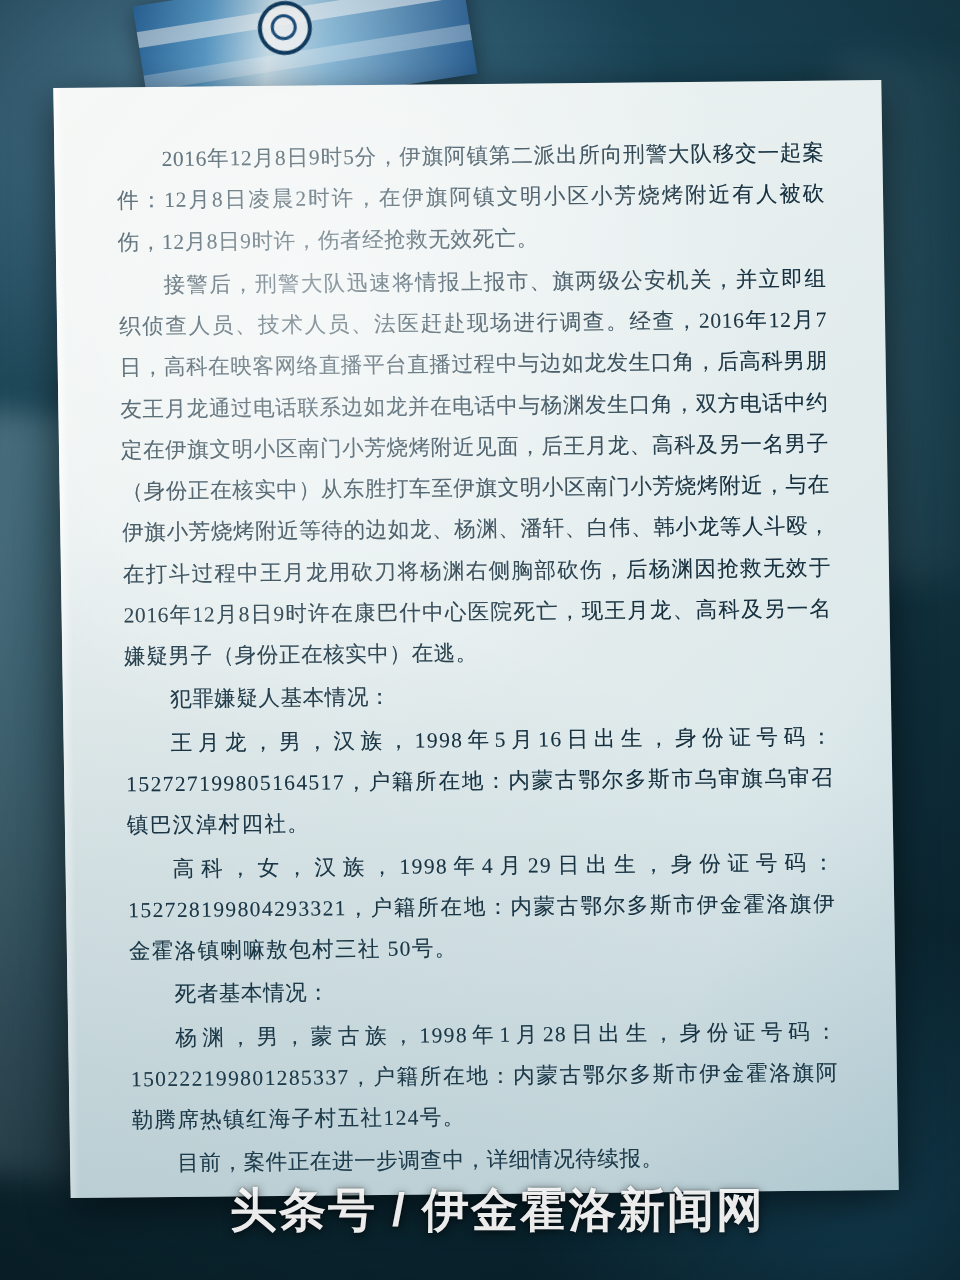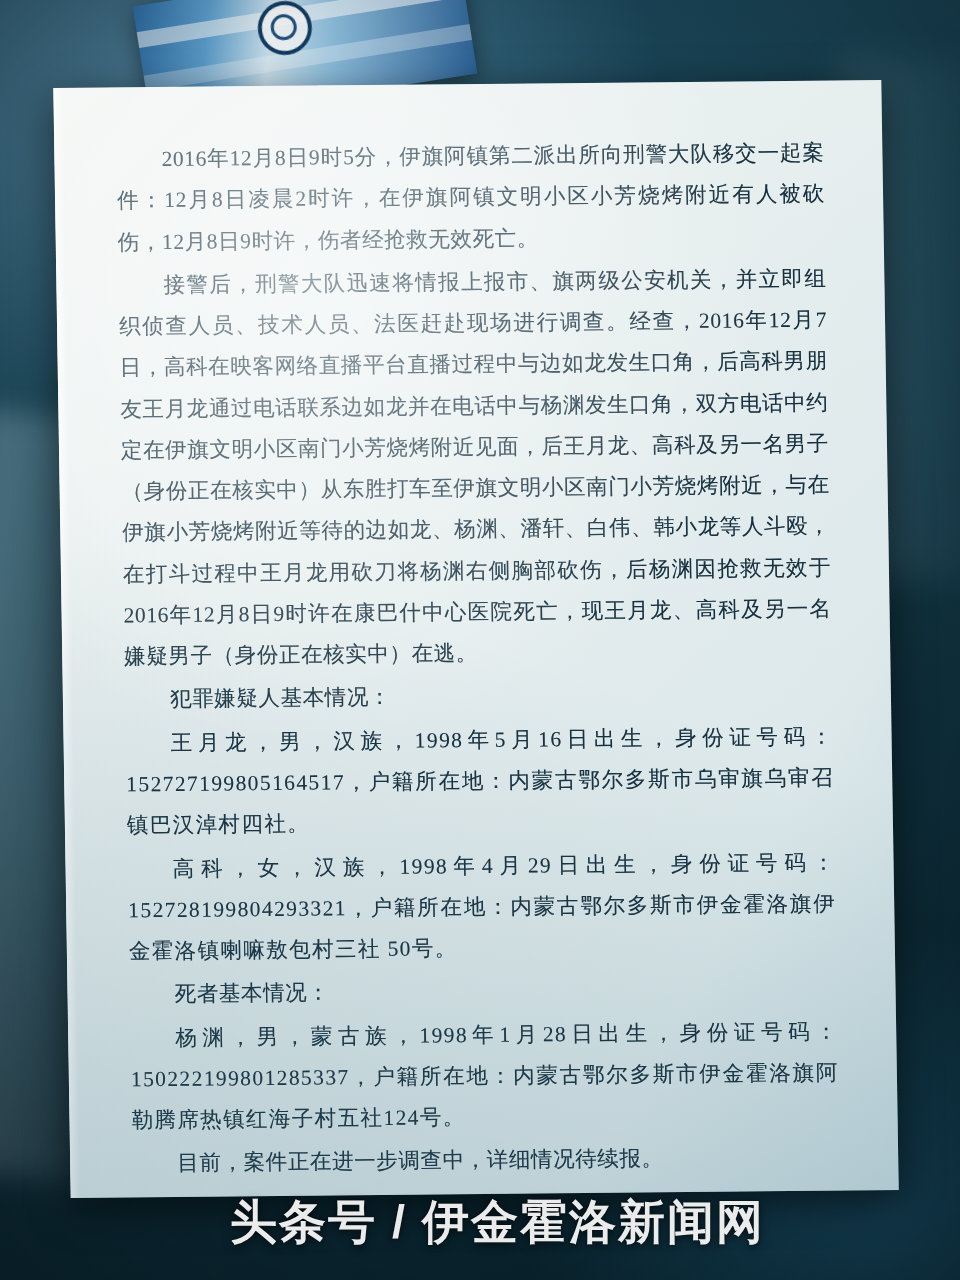--- a/index.html
+++ b/index.html
@@ -130,21 +130,21 @@
   .num { letter-spacing: 1.4px; }
 
   
   .doc p { text-shadow: 0 0 0.6px rgba(22,48,63,0.35); }
 
   
   .watermark {
     position: absolute;
     left: 0;
     right: 0;
-    bottom: 26px;
+    bottom: 38px;
     text-align: center;
     color: rgba(255,255,255,0.92);
     font-size: 47px;
     font-weight: bold;
     letter-spacing: 2px;
     font-family: "Liberation Sans", sans-serif;
     text-shadow: 0 2px 10px rgba(0,0,0,0.65), 0 0 2px rgba(0,0,0,0.5);
     white-space: nowrap;
     padding-left: 35px;
   }

